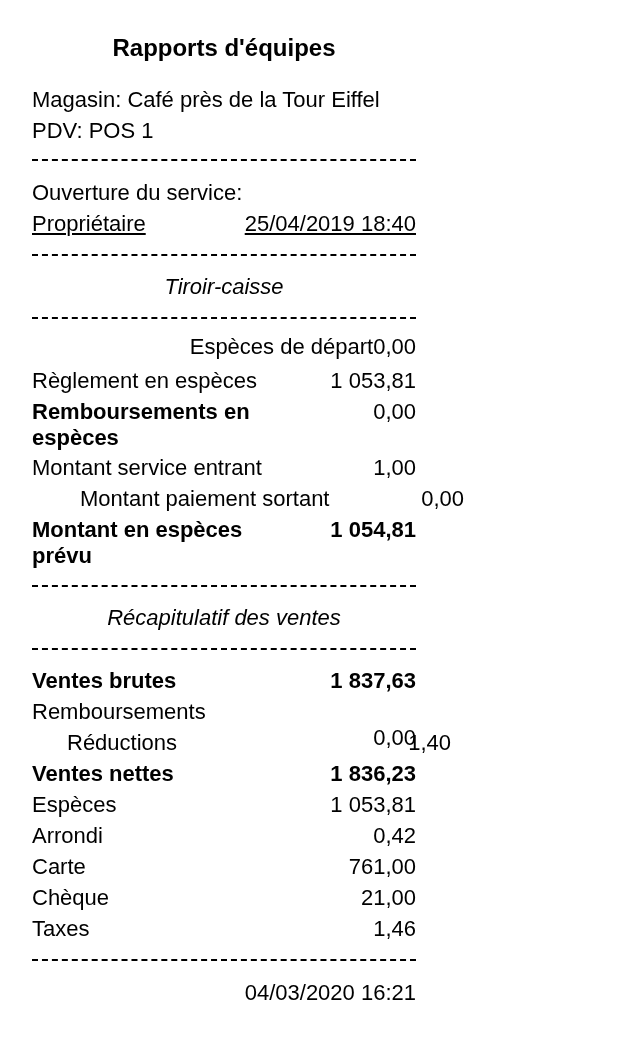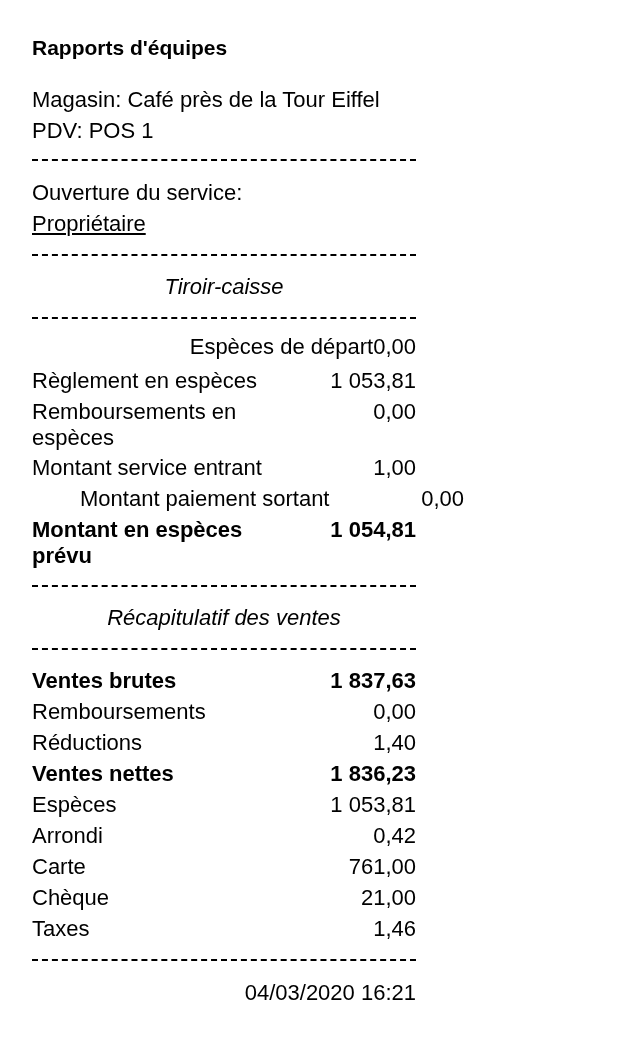--- a/index.html
+++ b/index.html
@@ -1,19 +1,19 @@
 <!DOCTYPE html>
 <html><head>
   <meta charset="utf-8">
   <style>
     html, body { margin: 0; padding: 0; background: #ffffff; }
     body { width: 640px; height: 1054px; position: relative; overflow: hidden;
       font-family: "Liberation Sans", sans-serif; color: #000; font-size: 22px; }
     .receipt { position: absolute; left: 32px; top: 0; width: 384px; }
-    .title { position: absolute; top: 34px; left: 0; width: 384px; text-align: left; font-weight: bold; font-size: 21px; line-height: 28px; }
+    .title { position: absolute; top: 34px; left: 0; width: 384px; text-align: center; font-weight: bold; font-size: 24px; line-height: 28px; }
     .line { position: absolute; left: 0; width: 384px; line-height: 28px; white-space: nowrap; }
     .row { position: absolute; left: 0; width: 384px; display: flex; justify-content: space-between; line-height: 26px; }
     .row .lbl { white-space: normal; max-width: 250px; }
     .row .val { text-align: right; white-space: nowrap; }
     .bold { font-weight: bold; }
     .center-italic { position: absolute; left: 0; width: 384px; text-align: center; font-style: italic; line-height: 28px; }
     .sep { position: absolute; left: 0; width: 384px; height: 0; border-top: 2px dashed #000; }
   </style>
 </head>
 <body>
@@ -22,36 +22,37 @@
   <div class="title">Rapports d'équipes</div>
 
   <div class="line" style="top:86px;">Magasin: Café près de la Tour Eiffel</div>
   <div class="line" style="top:117px;">PDV: POS 1</div>
 
   <div class="sep" style="top:159px;"></div>
 
   <div class="line" style="top:179px;">Ouverture du service:</div>
   <div class="row" style="top:211px;text-decoration:underline;">
     <span class="lbl">Propriétaire</span>
+    <span class="val">25/04/2019 18:40</span>
   </div>
 
   <div class="sep" style="top:254px;"></div>
   <div class="center-italic" style="top:273px;">Tiroir-caisse</div>
   <div class="sep" style="top:317px;"></div>
 
   <div class="row" style="top:334px;justify-content:flex-end;">
     <span class="lbl">Espèces de départ</span>
     <span class="val">0,00</span>
   </div>
   <div class="row" style="top:368px;">
     <span class="lbl" style="max-width:300px;">Règlement en espèces</span>
     <span class="val">1 053,81</span>
   </div>
   <div class="row" style="top:399px;">
-    <span class="lbl" style="max-width:240px;">Remboursements en espèces</span>
+    <span class="lbl" style="max-width:240px;font-weight:bold;">Remboursements en espèces</span>
     <span class="val">0,00</span>
   </div>
   <div class="row" style="top:455px;">
     <span class="lbl" style="max-width:300px;">Montant service entrant</span>
     <span class="val">1,00</span>
   </div>
   <div class="row" style="top:486px;margin-left:48px;">
     <span class="lbl" style="max-width:300px;">Montant paiement sortant</span>
     <span class="val">0,00</span>
   </div>
@@ -61,25 +62,25 @@
   </div>
 
   <div class="sep" style="top:585px;"></div>
   <div class="center-italic" style="top:604px;">Récapitulatif des ventes</div>
   <div class="sep" style="top:648px;"></div>
 
   <div class="row bold" style="top:668px;">
     <span class="lbl">Ventes brutes</span>
     <span class="val">1 837,63</span>
   </div>
-  <div class="row" style="top:699px;">
+  <div class="row" style="top:699px;flex-direction:column;">
     <span class="lbl">Remboursements</span>
     <span class="val">0,00</span>
   </div>
-  <div class="row" style="top:730px;">
+  <div class="row" style="top:730px;margin-left:35px;">
     <span class="lbl">Réductions</span>
     <span class="val">1,40</span>
   </div>
   <div class="row bold" style="top:761px;">
     <span class="lbl">Ventes nettes</span>
     <span class="val">1 836,23</span>
   </div>
   <div class="row" style="top:792px;">
     <span class="lbl">Espèces</span>
     <span class="val">1 053,81</span>

